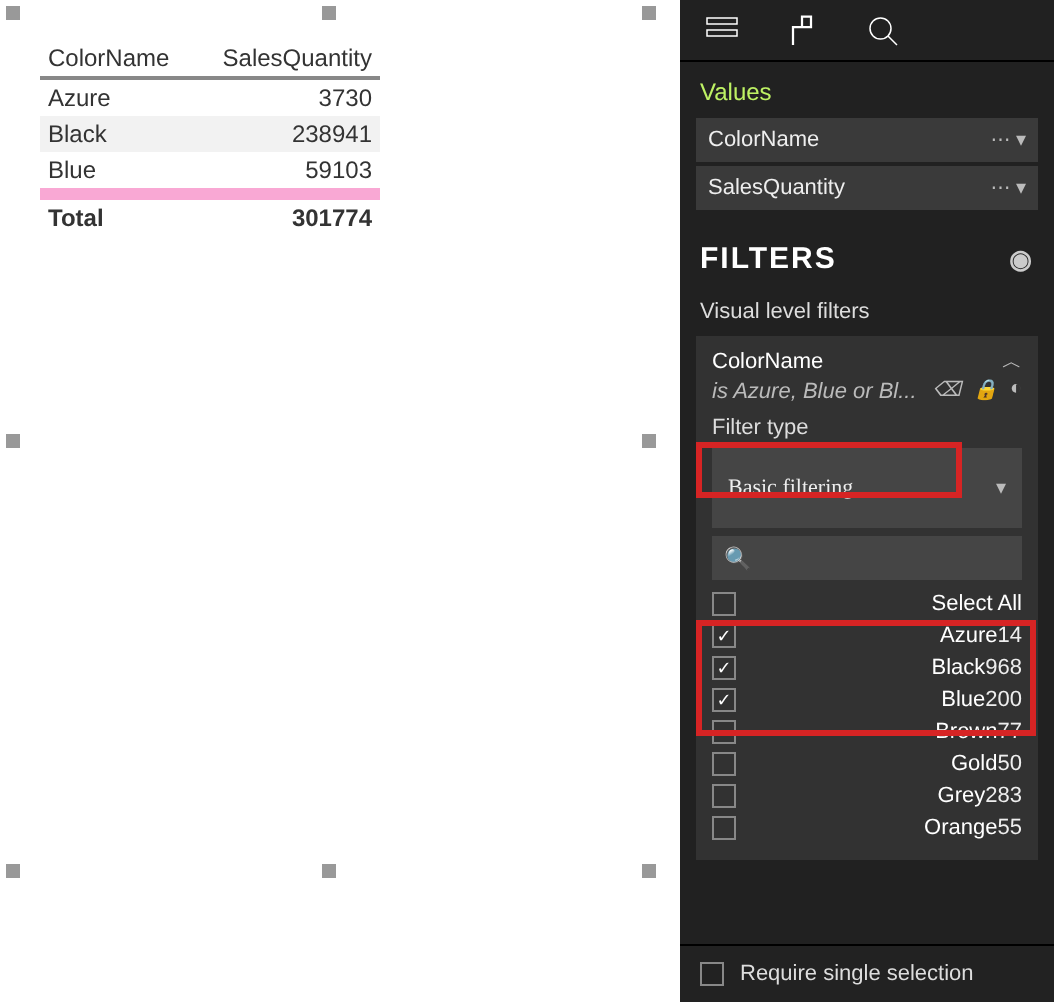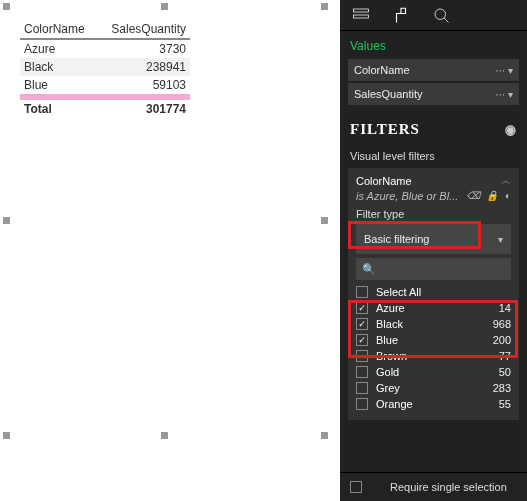--- a/index.html
+++ b/index.html
@@ -60,40 +60,40 @@
     font-size: 11px;
   }
   .tabbar {
     display:flex; gap:18px;
     padding: 6px 10px 6px 10px;
     border-bottom: 1px solid #000;
   }
   .tabicon { width:22px; height:18px; color:#fff; }
   .section-label {
     padding: 8px 26px 4px 10px;
-    color:#22c55e;
+    color:#bef264;
     font-size:12px;
   }
   .field-well {
     margin: 2px 8px;
     background:#3a3a3a;
     height:22px;
     display:flex; align-items:center;
     padding:0 6px;
     color:#eee;
     justify-content:space-between;
   }
   .chev { font-size:10px; color:#bbb; }
   .filters-head {
     padding: 14px 10px 6px 10px;
     font-size:15px;
     color:#fff;
     font-weight:600;
     letter-spacing:1px;
-    display:flex; justify-content:space-between; align-items:center;font-family:Liberation Serif, serif;
+    display:flex; justify-content:space-between; align-items:center;
   }
   .eye { font-size:13px; color:#ccc; }
   .sub {
     padding:6px 10px;
     color:#ddd;
   }
   .filtercard {
     margin: 0 8px;
     background:#323232;
     padding:6px 8px 8px 8px;
@@ -101,25 +101,26 @@
   .fc-head {
     display:flex; justify-content:space-between; align-items:center;
     color:#fff;
   }
   .fc-icons { display:flex; gap:6px; font-size:10px; color:#bbb; }
   .fc-sub { color:#bbb; margin-top:2px; }
   .ftype-label { margin-top:6px; color:#ddd; }
   .dropdown {
     margin-top:4px;
     background:#454545;
-    height:30px;
+    height:40px;
     display:flex; align-items:center; justify-content:space-between;
     padding:0 8px;
     color:#eee;
     position:relative;
+    font-family:Liberation Serif, serif;
   }
   .red-dd {
     position:absolute;
     left:-8px; top:-3px;
     width:133px; height:28px;
     border:3px solid #d62424;
     pointer-events:none;
   }
   .search {
     margin-top:4px;
@@ -140,38 +141,37 @@
   }
   .cb {
     width:12px; height:12px;
     border:1px solid #888;
     margin-right:8px;
     display:flex; align-items:center; justify-content:center;
     font-size:9px;
     color:#fff;
   }
   .cb.checked::after { content:"✓"; }
-  .iname { flex:1; }
+  .iname { flex:1;text-align:right; }
   .icount { color:#eee; }
   .red-items {
     position:absolute;
     left:-8px; top:16px;
     width:170px; height:58px;
     border:3px solid #d62424;
     pointer-events:none;
   }
   .req {
     position:absolute;
     left:0; right:0; bottom:0;
     background:#222;
     border-top:1px solid #000;
     padding:8px 10px;
     display:flex; align-items:center;
     color:#ddd;
-    gap:20px;
   }
   .req .cb { margin-right:8px; }
 </style>
 </head>
 <body>
 
 <div class="visual">
   <div class="table">
     <div class="thead">
       <div class="th th1">ColorName</div>

